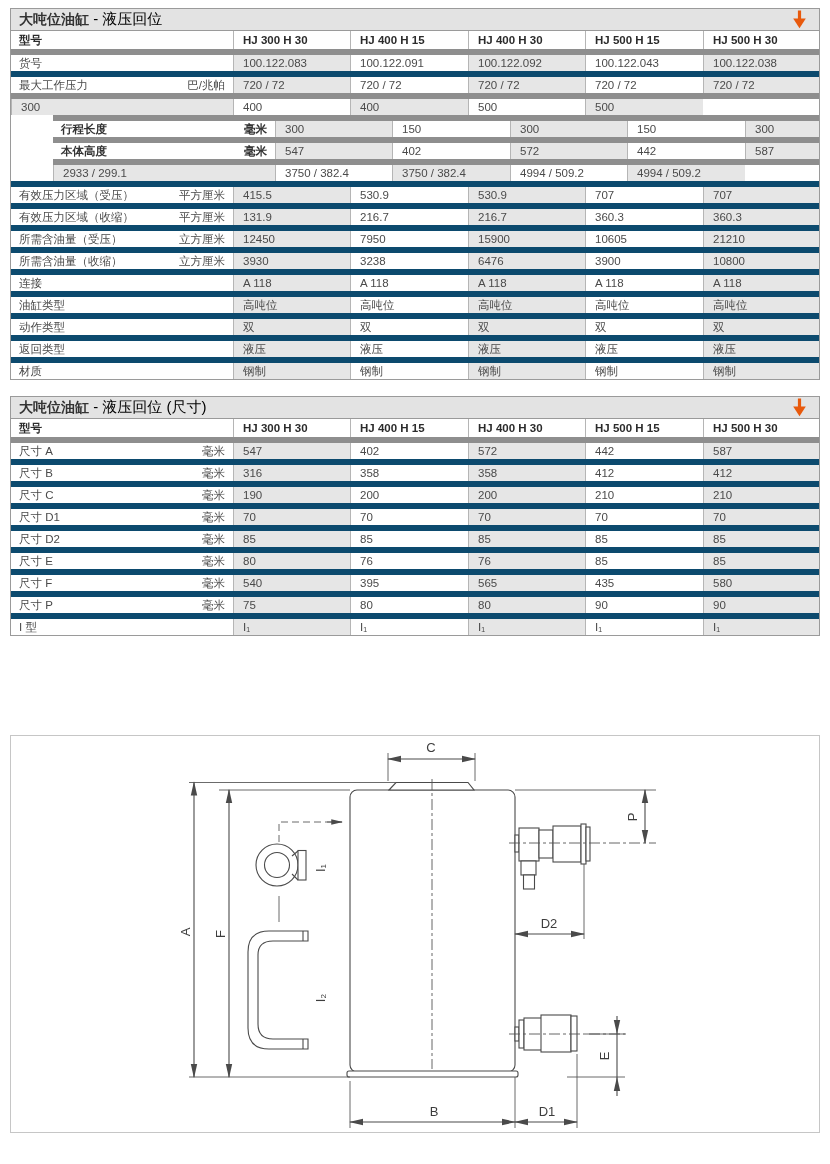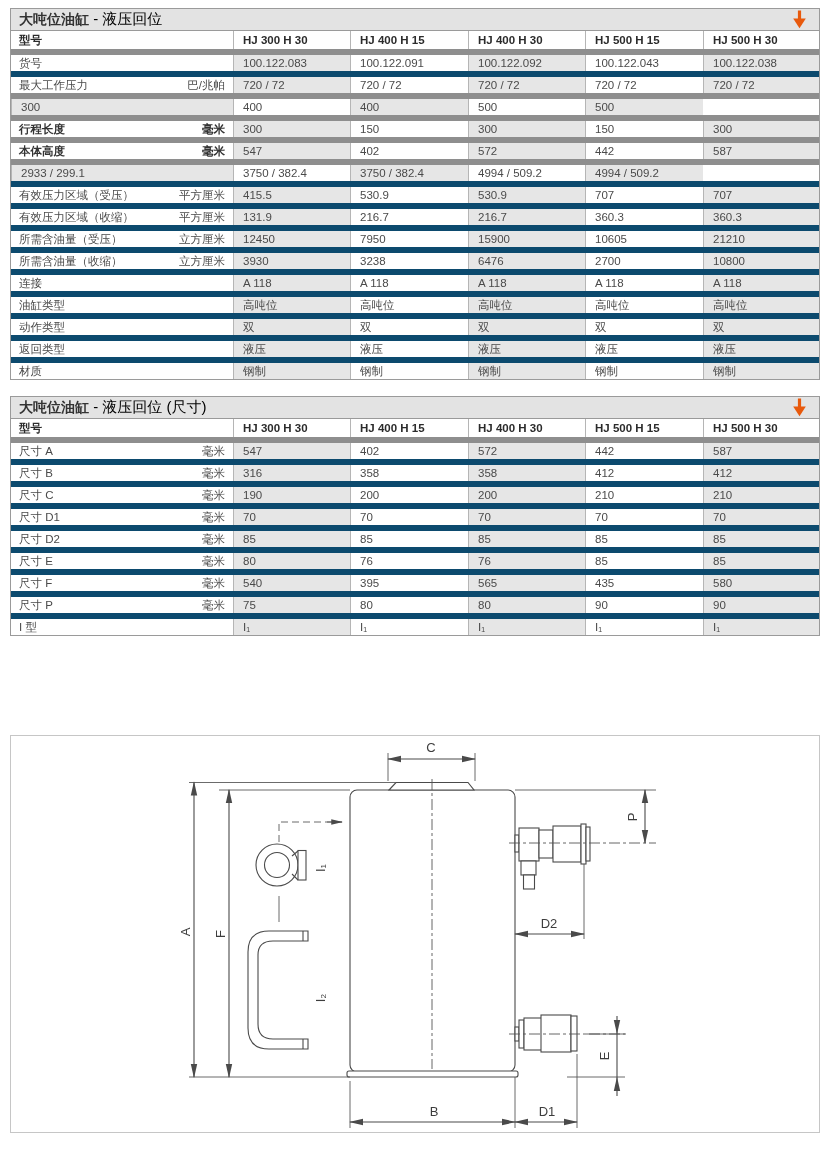--- a/index.html
+++ b/index.html
@@ -15,21 +15,21 @@
               padding:0 8px; border-bottom:1px solid #9a9a9a; }
   .title-bold{ font-weight:bold; font-size:14px; color:#333; white-space:pre; }
   .title-rest{ font-size:15px; color:#000000; white-space:pre; }
   .dl-arrow{ margin-left:auto; margin-right:4px; color:var(--accent); display:flex; }
 
   .trow{ display:grid; grid-template-columns:222px 117px 118px 117px 118px 1fr;
          height:22px; border-top:6px solid #0c4a6e; }
   .trow.hdr{ height:18px; border-top:none; }
   .hdr + .trow{ border-top-color:#8e8e8e; }
   .trow.bold-row{ border-top-color:#8e8e8e; }
-  .bold-row + .trow{ border-top-color:#8e8e8e; }
+  .bold-row + .trow{ border-top-color:#8e8e8e;margin-left:42px; }
 
   .cell{ display:flex; align-items:center; font-size:11.5px; color:#4a4a4a; overflow:hidden; }
   .label-cell{ justify-content:space-between; padding:0 8px; }
   .value-cell{ padding:0 9px; border-left:1px solid #b5b5b5; }
   .shade{ background:#e6e6e6; }
   .hdr .cell{ font-weight:bold; color:#2b2b2b; }
   .bold-row .label-cell{ font-weight:bold; color:#333; }
 
   .diagram-box{ margin-top:99px; height:398px; border:1px solid #c6c6c6; background:#fff; }
   .diagram-box svg{ display:block; }
@@ -159,21 +159,21 @@
           <div class="cell value-cell shade">21210</div>
         </div>
         <div class="trow">
           <div class="cell label-cell">
             <span>所需含油量（收缩）</span>
             <span>立方厘米</span>
           </div>
           <div class="cell value-cell shade">3930</div>
           <div class="cell value-cell">3238</div>
           <div class="cell value-cell shade">6476</div>
-          <div class="cell value-cell">2700</div>
+          <div class="cell value-cell">3900</div>
           <div class="cell value-cell shade">10800</div>
         </div>
         <div class="trow">
           <div class="cell label-cell">
             <span>连接</span>
             <span></span>
           </div>
           <div class="cell value-cell shade">A 118</div>
           <div class="cell value-cell">A 118</div>
           <div class="cell value-cell shade">A 118</div>

